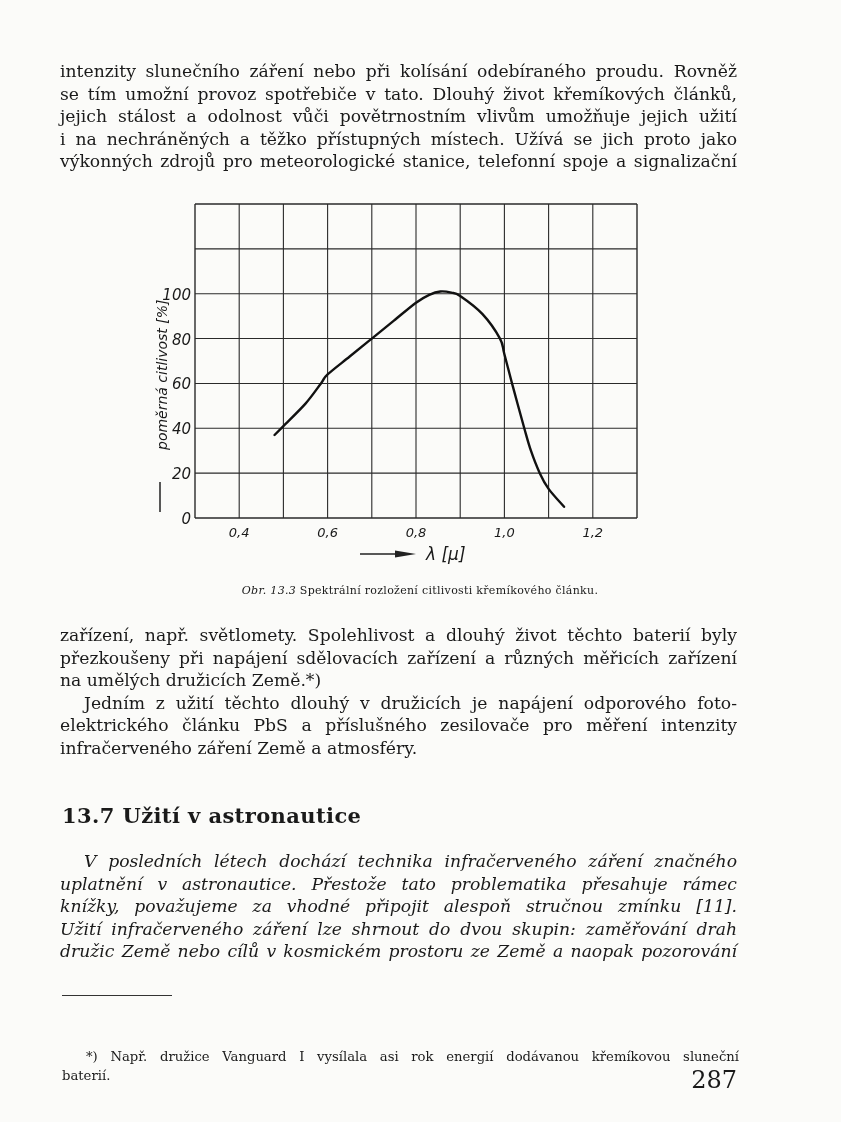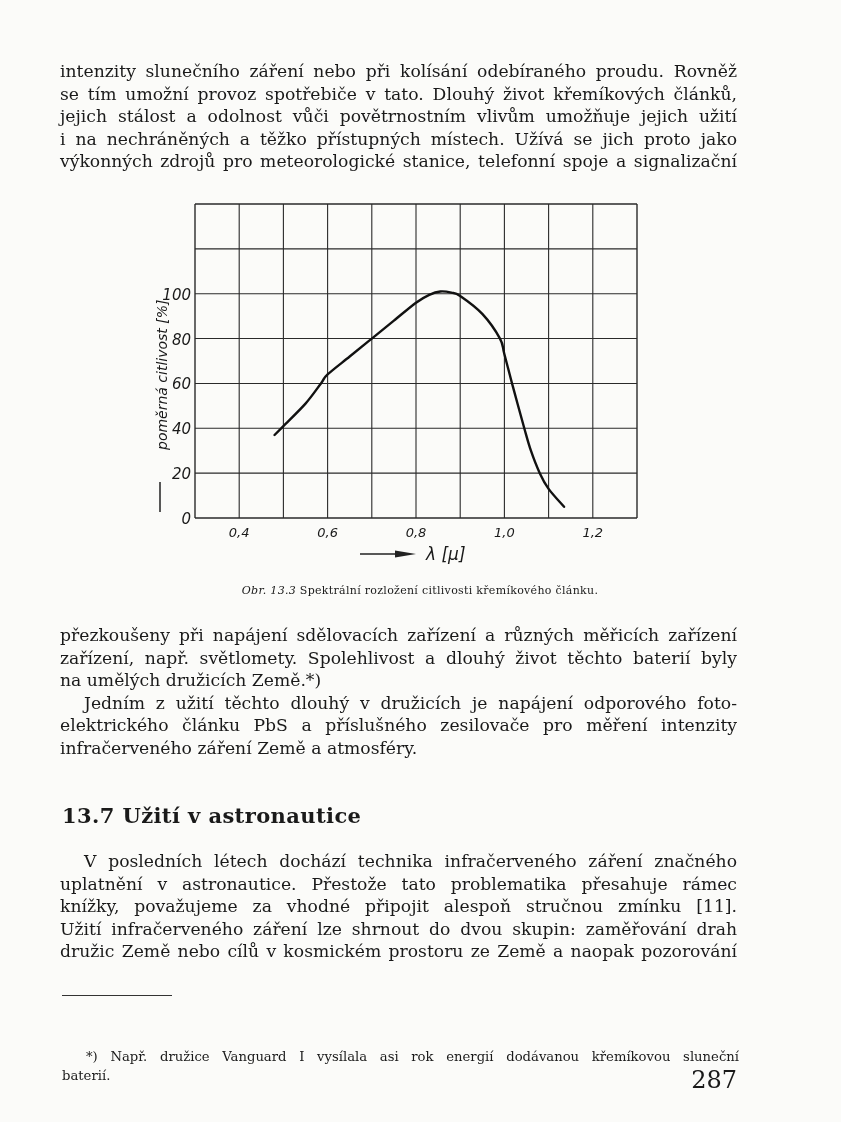--- a/index.html
+++ b/index.html
@@ -12,21 +12,21 @@
   .indent { text-indent: 24px; }
   #p1 { top: 60px; }
   #chart-wrap { position: absolute; left: 140px; top: 190px; width: 520px; height: 380px; }
   #chart { position: absolute; left: 0; top: 0; width: 520px; height: 380px; }
   .axis-text { font-family: "DejaVu Sans", "Liberation Sans", sans-serif; font-style: italic; fill: #1a1a1a; }
   #caption { position: absolute; left: 60px; width: 720px; top: 584px; text-align: center;
              font-size: 11px; letter-spacing: 0.3px; }
   #caption .label { font-style: italic; }
   #p2 { top: 624px; }
   #heading { position: absolute; left: 62px; top: 803px; font-size: 21px; font-weight: bold; letter-spacing: 0.4px; }
-  #p3 { top: 850px; }
+  #p3 { top: 850px; font-style: italic; }
   #fn-rule { position: absolute; left: 62px; top: 995px; width: 110px; border-top: 1px solid #333; }
   #footnote { position: absolute; left: 62px; top: 999px; width: 677px; font-size: 13.2px; line-height: 19px; margin-top: 48px; }
   #page-number { position: absolute; right: 104px; top: 1066px; font-size: 24px; }
 </style>
 </head>
 <body>
 
 <div id="p1" class="para">
   <span class="line">intenzity slunečního záření nebo při kolísání odebíraného proudu. Rovněž</span>
   <span class="line">se tím umožní provoz spotřebiče v tato. Dlouhý život křemíkových článků,</span>
@@ -83,22 +83,22 @@
     <text id="xlabel" class="axis-text" x="426" y="560" font-size="17" font-style="normal">λ [μ]</text>
   </svg>
 </div>
 
 <div id="caption">
   <span class="label">Obr. 13.3</span>
   <span>Spektrální rozložení citlivosti křemíkového článku.</span>
 </div>
 
 <div id="p2" class="para">
+  <span class="line">zařízení, např. světlomety. Spolehlivost a dlouhý život těchto baterií byly</span>
   <span class="line">přezkoušeny při napájení sdělovacích zařízení a různých měřicích zařízení</span>
-  <span class="line">zařízení, např. světlomety. Spolehlivost a dlouhý život těchto baterií byly</span>
   <span class="line last">na umělých družicích Země.*)</span>
   <span class="line indent">Jedním z užití těchto dlouhý v družicích je napájení odporového foto-</span>
   <span class="line">elektrického článku PbS a příslušného zesilovače pro měření intenzity</span>
   <span class="line last">infračerveného záření Země a atmosféry.</span>
 </div>
 
 <div id="heading">13.7 Užití v astronautice</div>
 
 <div id="p3" class="para">
   <span class="line indent">V posledních létech dochází technika infračerveného záření značného</span>

